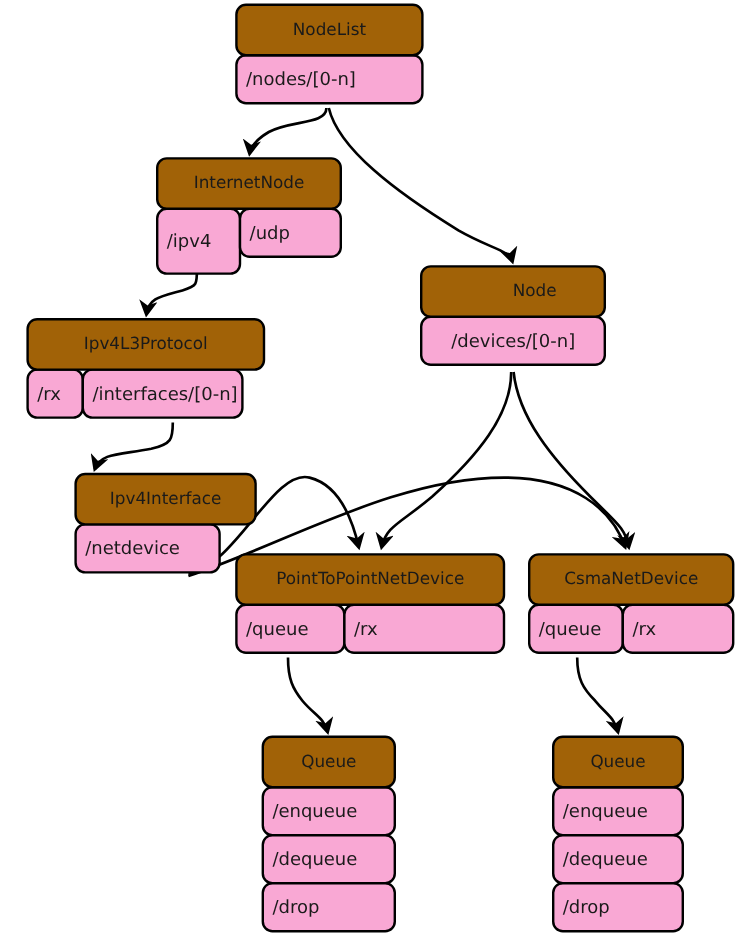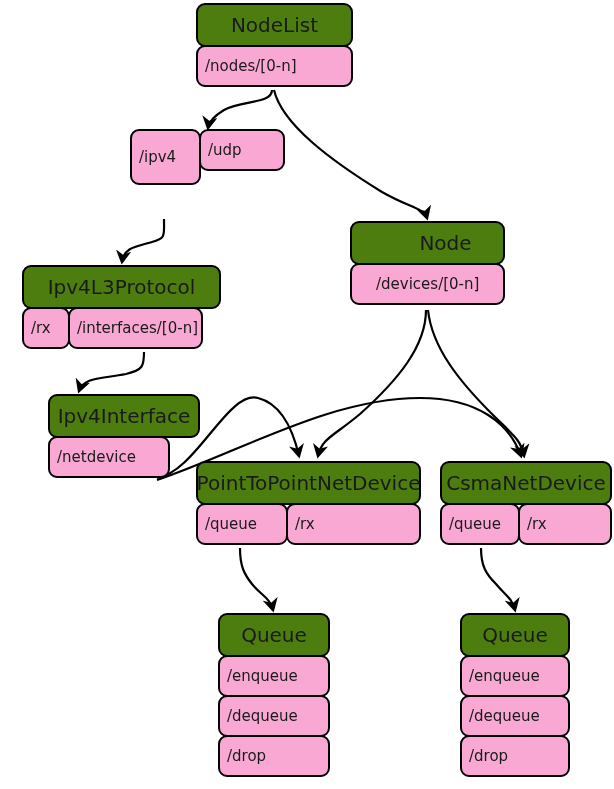--- a/index.html
+++ b/index.html
@@ -6,27 +6,27 @@
   body{
     font-family:"DejaVu Sans","Liberation Sans",sans-serif;
     width:614px;height:789px;position:relative;overflow:hidden;
   }
   #canvas{position:absolute;left:0;top:0;width:614px;height:789px;}
   svg.edges{position:absolute;left:0;top:0;width:614px;height:789px;pointer-events:none;}
 
   .node{position:absolute;}
   .hdr{
     box-sizing:border-box;
-    background:#4d7c0f;
+    background:#a16207;
     border:2.2px solid #000;
     border-radius:9px;
     text-align:center;
     color:#1a1a1a;
     display:flex;align-items:center;justify-content:center;
-    font-size:20px;
+    font-size:14px;
     line-height:1;
     position:relative;
     z-index:3;
   }
   .slotrow{display:flex;position:relative;margin-top:-2px;z-index:2;}
   .slot{
     box-sizing:border-box;
     background:#f9a8d4;
     border:2.2px solid #000;
     border-radius:9px;
@@ -65,39 +65,40 @@
       </g>
   </svg>
   <div id="node-layer">
       <div class="node" style="left: 196px; top: 3px; width: 157px;">
         <div class="hdr" style="width: 157px; height: 44px;">NodeList</div>
         <div class="slotrow">
           <div class="slot" style="width: 157px; height: 42px;">/nodes/[0-n]</div>
         </div>
       </div>
       <div class="node" style="left: 130px; top: 131px; width: 155px;">
+        <div class="hdr" style="width: 155px; height: 44px;">InternetNode</div>
         <div class="slotrow">
           <div class="slot" style="width: 71px; height: 56px;">/ipv4</div>
           <div class="slot" style="width: 86px; height: 42px;">/udp</div>
         </div>
       </div>
       <div class="node" style="left: 350px; top: 221px; width: 155px;">
         <div class="hdr" style="width: 155px; height: 44px; padding-left: 36px;">Node</div>
         <div class="slotrow">
           <div class="slot" style="width: 155px; height: 42px; padding-left: 24px;">/devices/[0-n]</div>
         </div>
       </div>
       <div class="node" style="left: 22px; top: 265px; width: 199px;">
         <div class="hdr" style="width: 199px; height: 44px;">Ipv4L3Protocol</div>
         <div class="slotrow">
           <div class="slot" style="width: 48px; height: 42px;">/rx</div>
           <div class="slot" style="width: 135px; height: 42px;">/interfaces/[0-n]</div>
         </div>
       </div>
-      <div class="node" style="left: 0; top: 394px; width: 120px; padding-left: 48px;">
+      <div class="node" style="left: 14px; top: 394px; width: 120px; padding-left: 48px;">
         <div class="hdr" style="width: 152px; height: 44px;">Ipv4Interface</div>
         <div class="slotrow">
           <div class="slot" style="width: 155px; height: 42px;">/netdevice</div>
         </div>
       </div>
       <div class="node" style="left: 196px; top: 461px; width: 225px;">
         <div class="hdr" style="width: 225px; height: 44px;">PointToPointNetDevice</div>
         <div class="slotrow">
           <div class="slot" style="width: 92px; height: 42px;">/queue</div>
           <div class="slot" style="width: 135px; height: 42px;">/rx</div>

